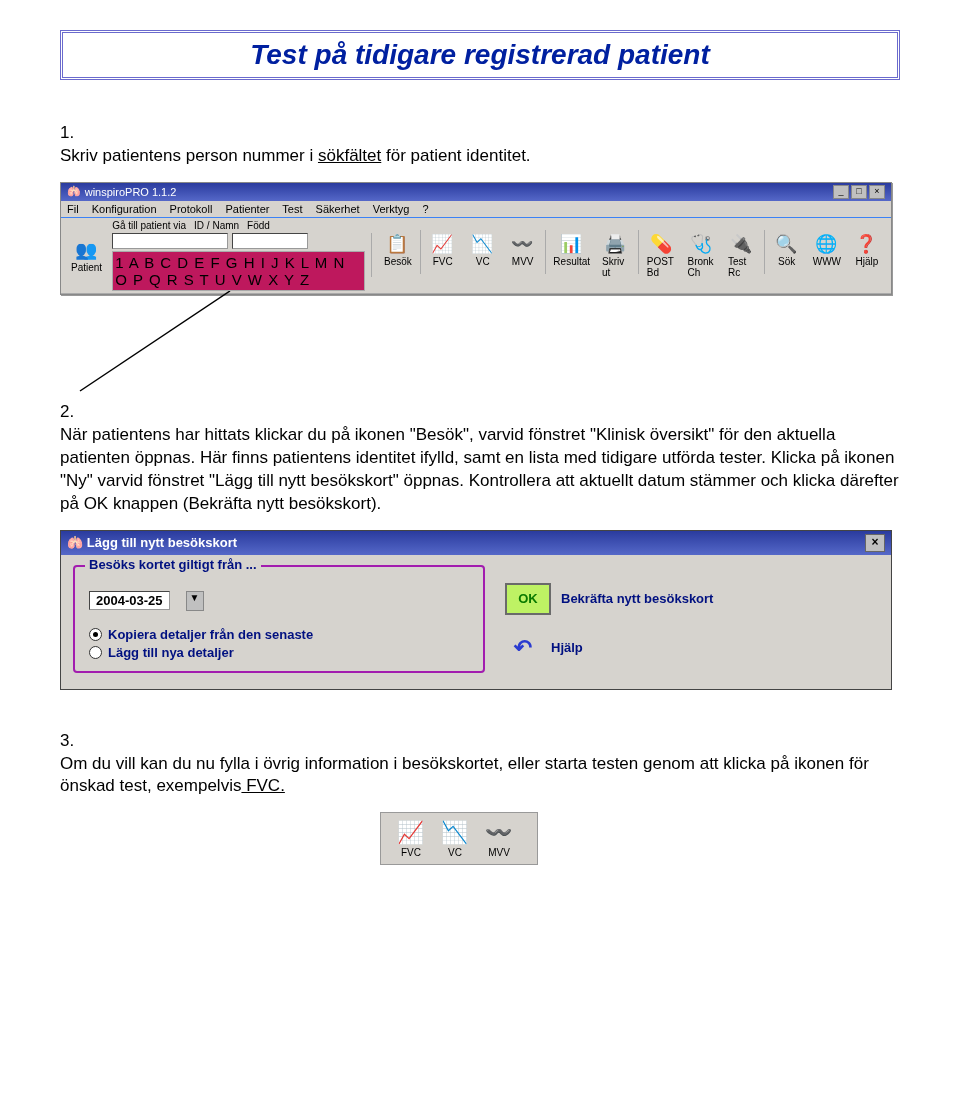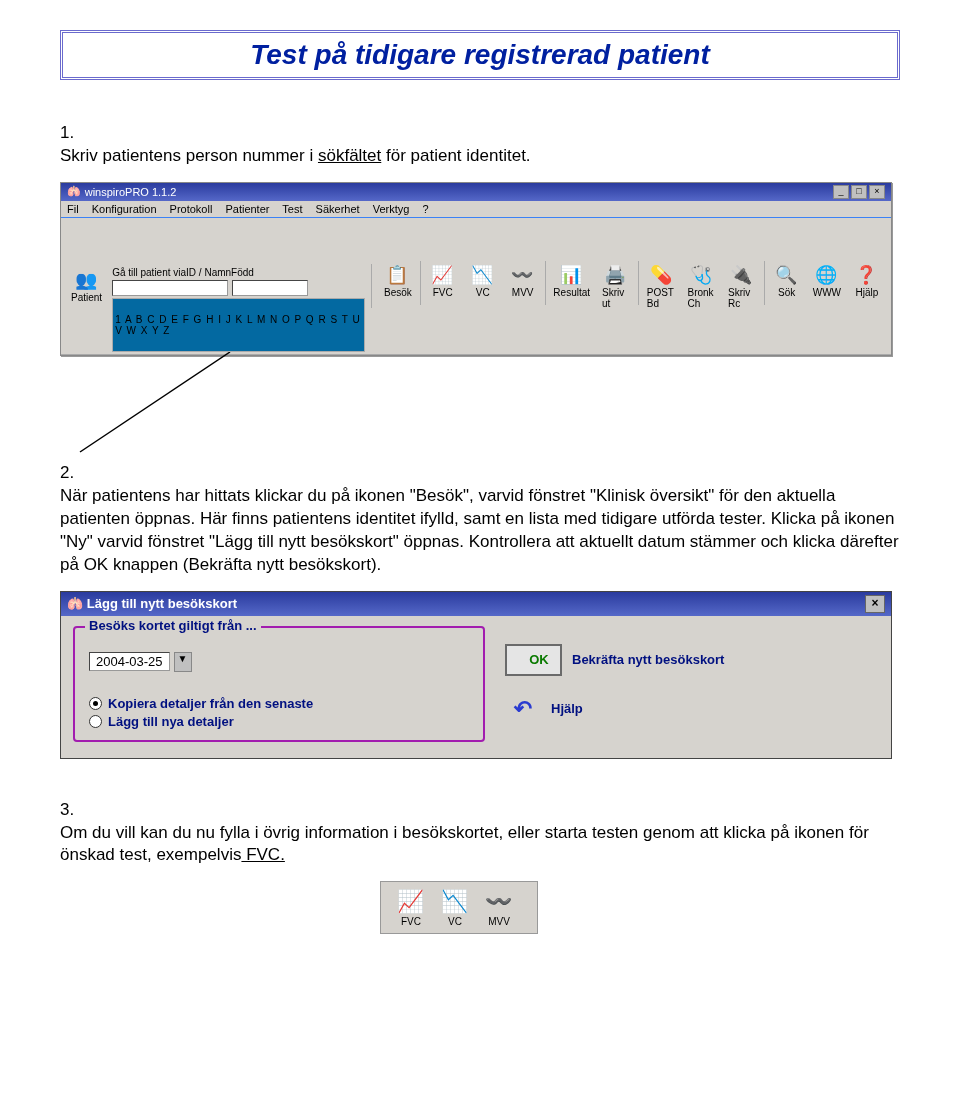--- a/index.html
+++ b/index.html
@@ -80,31 +80,31 @@
   }
   .btncol .icon {
     width:28px; height:24px;
     display:flex; align-items:center; justify-content:center;
     font-size:18px;
   }
   .fieldgroup {
     display:flex; flex-direction:column;
     gap:2px;
   }
-  .fieldgroup .labels { display:flex; font-size:10px;margin-top:47px; }
+  .fieldgroup .labels { display:flex; gap:8px; font-size:10px; }
   .fieldgroup .inputs { display:flex; gap:4px; }
   .mini-input {
     background:#fff; border:1px inset #999;
     height:14px; font-size:10px; padding:0 2px;
   }
   .alpha-row {
-    background:#0369a1;
-    font-size:10px;
+    background:#be185d;
+    font-size:15px;
     letter-spacing:1px;
-    padding:15px 2px;
+    padding:2px 2px;
     border:1px solid #aaa;
   }
   .sep { width:1px; background:#aaa; height:44px; margin:0 2px;}
 
   
   .pointer-wrap { position:relative; height:90px; width:830px; margin-bottom:10px;}
   .pointer-wrap svg { position:absolute; top:-10px; left:0; }
 
   
   .dialog-shot {
@@ -138,22 +138,23 @@
     position:relative;
     width:380px;
     background:#d6d3ce;
   }
   .left-group .legend {
     position:absolute; top:-10px; left:10px;
     background:#d6d3ce; padding:0 4px;
     color:#001080; font-weight:bold;
   }
   .date-field {
-    display:flex; align-items:center; gap:4px;
-    margin-bottom:24px;
+    display:flex; align-items:center; gap:16px;
+    margin-bottom:16px;
+    font-weight:bold;
   }
   .date-field .val {
     background:#fff; border:1px inset #999;
     padding:1px 6px; color:#000;
   }
   .date-field .dd {
     background:#c0c0c0; border:1px solid #888;
     width:16px;height:18px; text-align:center; font-size:10px;
   }
   .radio {
@@ -163,24 +164,24 @@
   .radio .r {
     width:11px;height:11px;border-radius:50%;
     border:1px solid #333; background:#fff;
     display:inline-flex;align-items:center;justify-content:center;
   }
   .radio .r.sel::after{content:"";width:5px;height:5px;border-radius:50%;background:#000;}
   .right-group { display:flex; flex-direction:column; gap:18px; padding-top:18px;}
   .btnrow { display:flex; align-items:center; gap:10px; font-weight:bold; color:#001080;}
   .okbtn {
     border:2px solid #6a6a6a;
-    background:#e5e5e5;
+    background:#bef264;
     width:42px;height:28px;
     display:flex;align-items:center;justify-content:center;
-    color:#0a7a00; font-weight:bold;padding-left:11px;
+    color:#0a7a00; font-weight:bold;
   }
   .undobtn {
     width:36px;height:30px;
     display:flex;align-items:center;justify-content:center;
     font-size:22px;color:#2a3bd0;
   }
 
   
   .mini-toolbar {
     display:flex; gap:8px;
@@ -278,21 +279,21 @@
           <div class="btncol">
             <span class="icon">💊</span>
             <span>POST Bd</span>
           </div>
           <div class="btncol">
             <span class="icon">🩺</span>
             <span>Bronk Ch</span>
           </div>
           <div class="btncol">
             <span class="icon">🔌</span>
-            <span>Skriv Rc</span>
+            <span>Test Rc</span>
           </div>
           <div class="sep"></div>
           <div class="btncol">
             <span class="icon">🔍</span>
             <span>Sök</span>
           </div>
           <div class="btncol">
             <span class="icon">🌐</span>
             <span>WWW</span>
           </div>

